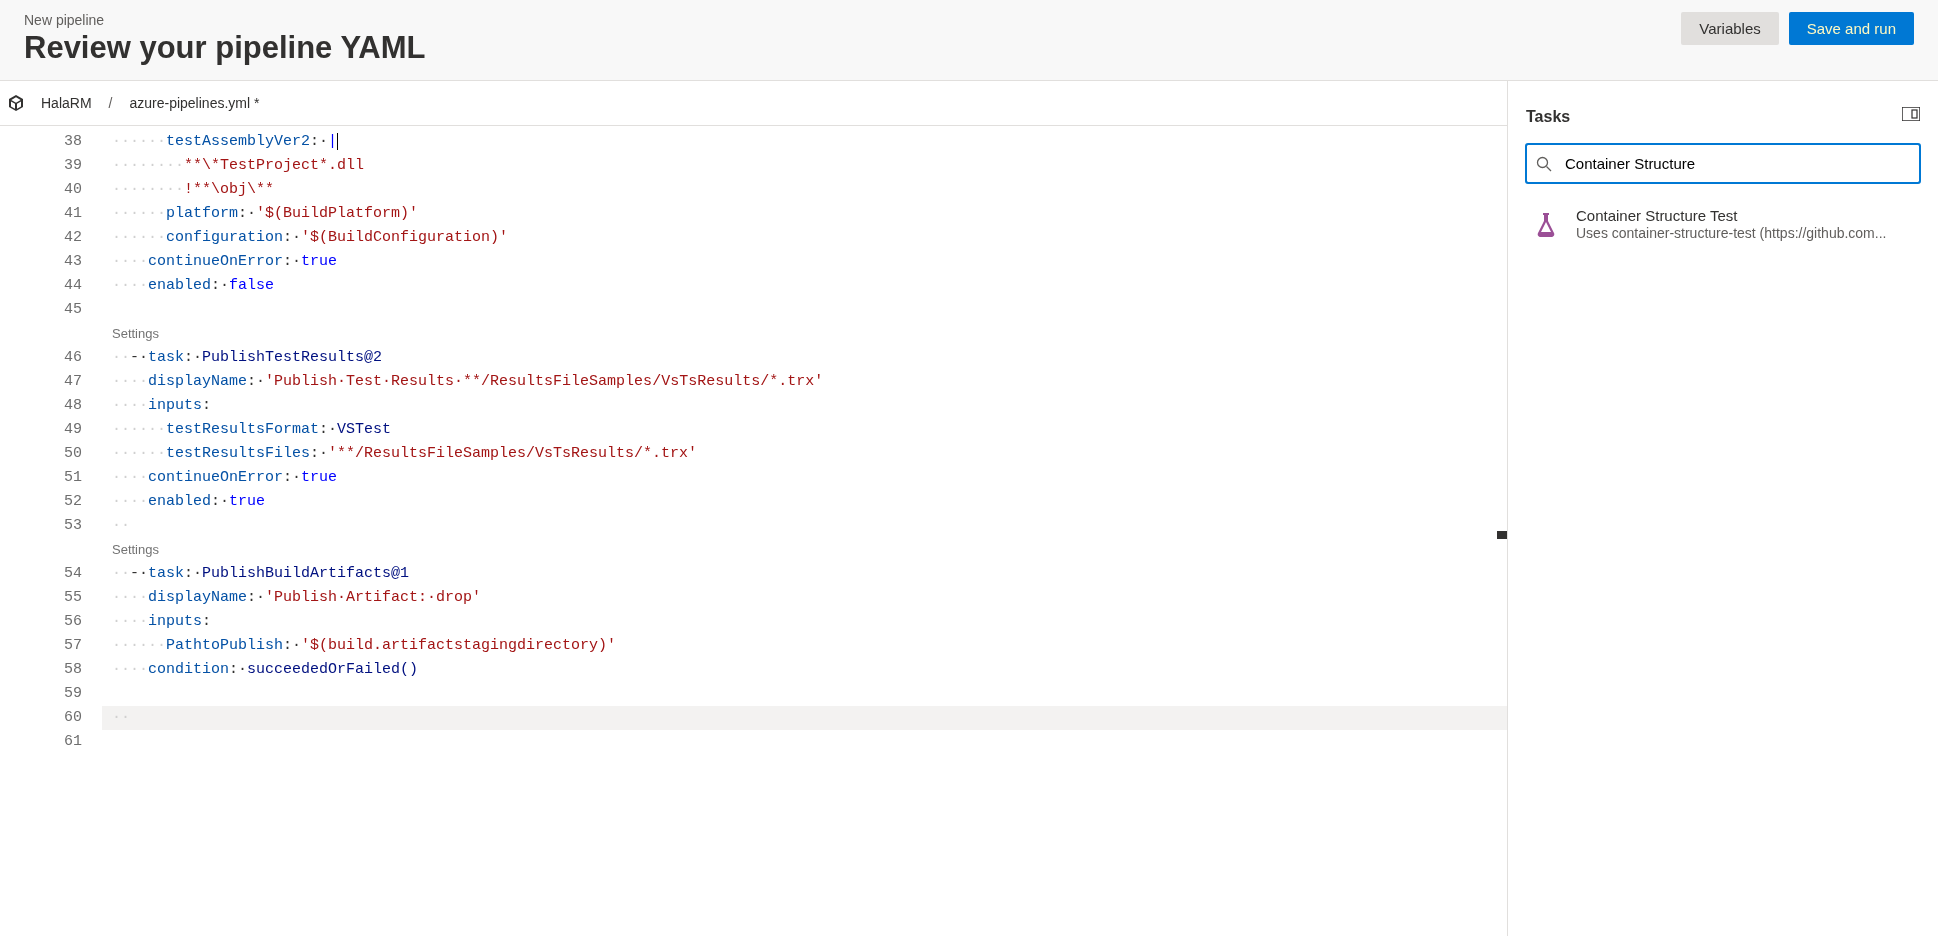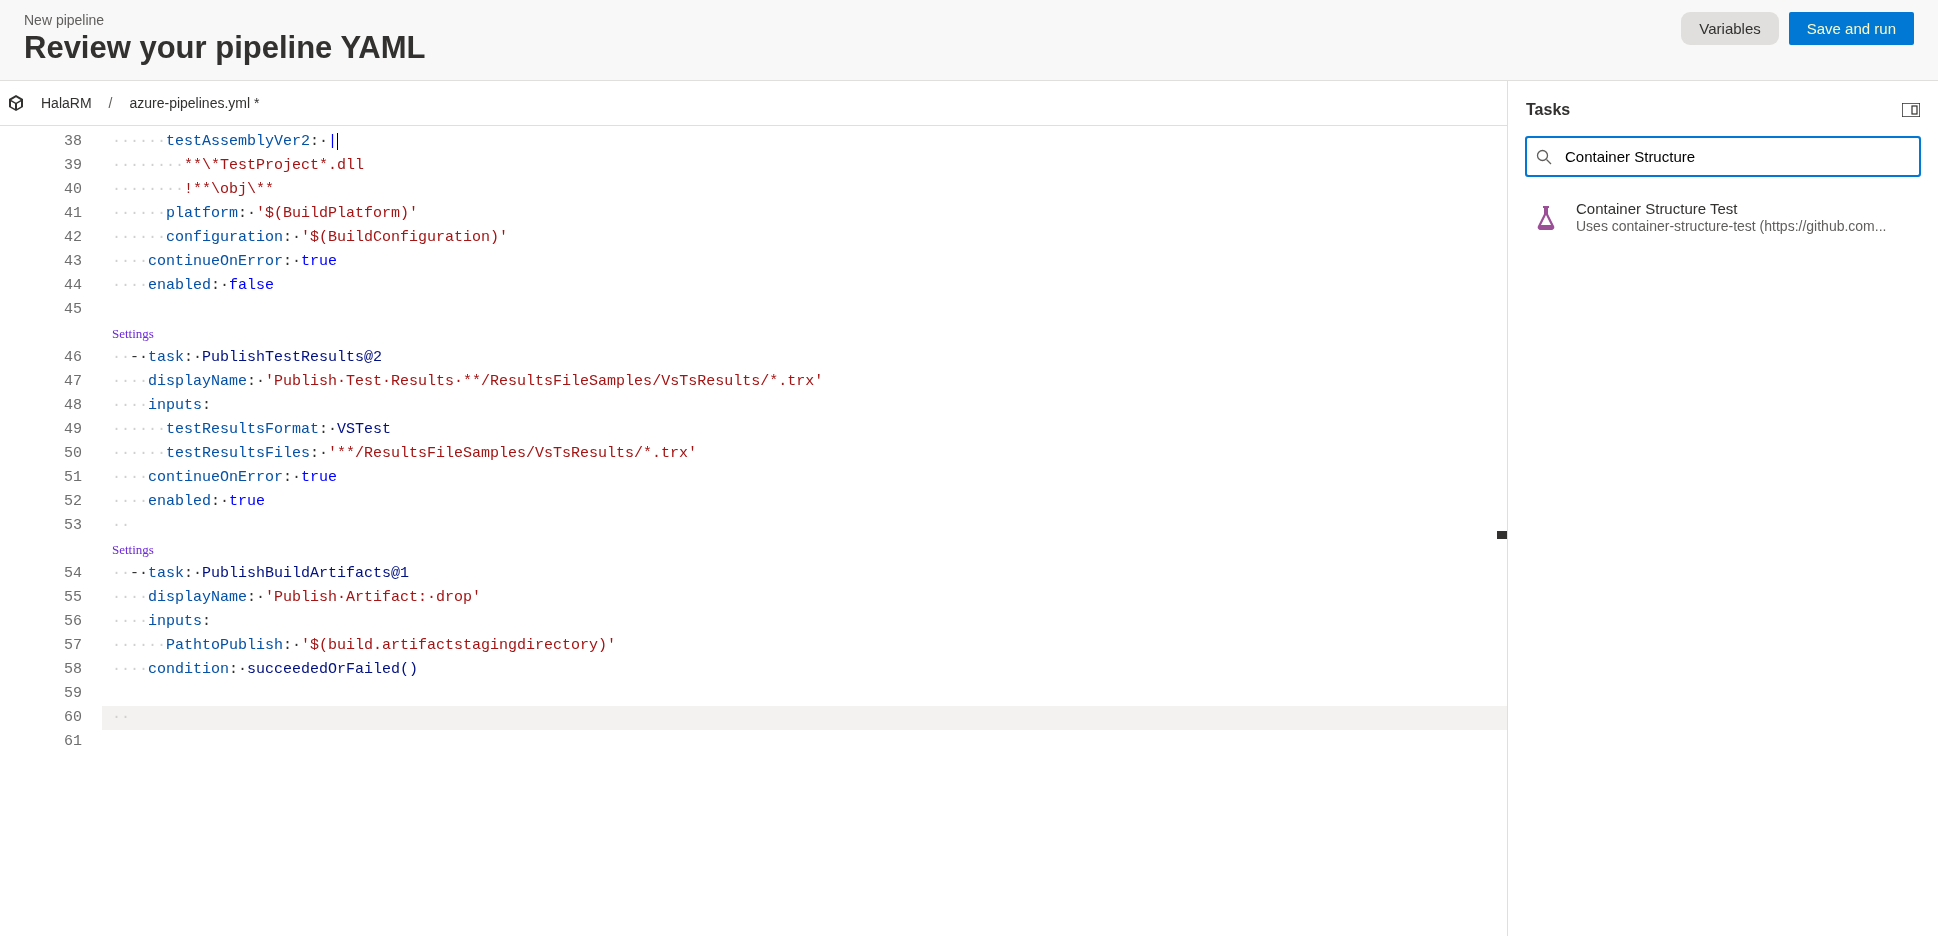--- a/index.html
+++ b/index.html
@@ -3,43 +3,43 @@
 <meta charset="utf-8">
 <style>
 * { margin: 0; padding: 0; box-sizing: border-box; }
 body { font-family: "Segoe UI", -apple-system, sans-serif; background: #fff; color: #323130; width: 1938px; height: 941px; overflow: hidden; }
 .header { background: #f8f8f8; border-bottom: 1px solid #e1dfdd; padding: 12px 24px 14px 24px; display: flex; justify-content: space-between; align-items: flex-start; }
 .header-left {}
 .subtitle { color: #605e5c; font-size: 14px; margin-bottom: 2px; }
 .title { font-size: 31px; font-weight: 700; color: #323130; }
 .header-right { display: inline-flex; gap: 10px; align-items: center; margin-bottom: 4px; }
 .btn { border: none; cursor: pointer; font-size: 15px; padding: 8px 18px; border-radius: 2px; font-family: inherit; }
-.btn-default { background: #e1dfdd; color: #323130; border-radius: 9px; }
+.btn-default { background: #e1dfdd; color: #323130; }
 .btn-primary { background: #0078d4; color: #fef9c3; }
 .content { display: flex; height: calc(100% - 86px); }
 .editor-pane { flex: 1; border-right: 1px solid #e1dfdd; display: flex; flex-direction: column; }
 .breadcrumb { padding: 14px 8px; font-size: 14px; display: flex; align-items: center; gap: 17px; border-bottom: 1px solid #e1dfdd; }
 .breadcrumb .sep { color: #605e5c; }
 .repo-icon { width: 16px; height: 16px; }
 .code-area { flex: 1; display: flex; font-family: "Consolas","Courier New",monospace; font-size: 15px; line-height: 1.6; overflow: auto; position: relative; padding-top: 4px; padding-left: 36px;}
 .gutter { width: 66px; text-align: right; color: #6e6e6e; user-select: none; }
 .gutter div { padding-right: 20px; height: 24px; }
 .code { flex: 1; white-space: pre; position: relative; }
 .line { height: 24px; padding-left: 10px; }
 .line.hl { background: #f3f2f1; }
-.codelens { color: #6d28d9; font-size: 13px; font-family: Liberation Serif, serif; height: 24px; padding-left: 10px; display: flex; align-items: center; }
+.codelens { color: #737373; font-size: 13px; font-family: Liberation Sans, sans-serif; height: 24px; padding-left: 10px; display: flex; align-items: center; }
 .ws { color: #d0d0d0; }
 .key { color: #0451a5; }
 .str { color: #a31515; }
 .kw { color: #0000ff; }
 .ident { color: #001080; }
 .cursor { border-left: 1px solid #000; }
 .tasks-pane { width: 430px; padding: 20px 18px; display: flex; flex-direction: column; }
 .tasks-head { display: flex; justify-content: space-between; align-items: center; margin-bottom: 18px; }
-.tasks-title { font-size: 16px; font-weight: 600; }
+.tasks-title { font-size: 16px; font-weight: 600; margin-top: 7px; }
 .fullscreen-icon { width: 18px; height: 14px; cursor: pointer; }
 .search-wrap { position: relative; margin-bottom: 18px; }
 .search-input { width: 100%; padding: 10px 12px 10px 38px; font-size: 15px; border: 1px solid #0078d4; outline: 2px solid #0078d4; outline-offset: -1px; border-radius: 2px; font-family: inherit; }
 .search-icon { position: absolute; left: 10px; top: 50%; transform: translateY(-50%); width: 16px; height: 16px; color: #605e5c; }
 .task-item { display: flex; gap: 14px; padding: 6px 4px; cursor: pointer; align-items: flex-start; }
 .task-icon { width: 32px; height: 32px; flex-shrink: 0; margin-top: 2px; }
 .task-item-name { font-size: 15px; color: #323130; margin-bottom: 1px; }
 .task-item-desc { font-size: 14px; color: #605e5c; white-space: nowrap; overflow: hidden; text-overflow: ellipsis; max-width: 340px; }
 .resizer { position: absolute; right: 0; top: 50%; width: 10px; height: 8px; background: #323130; }
 </style>

